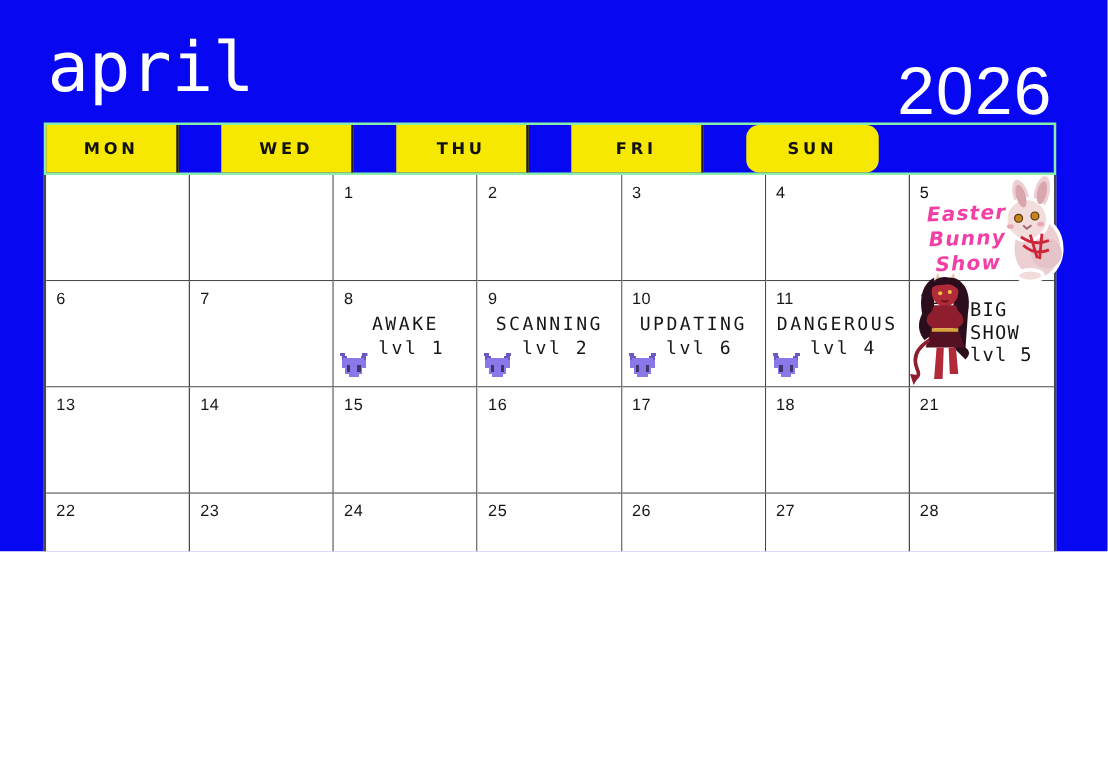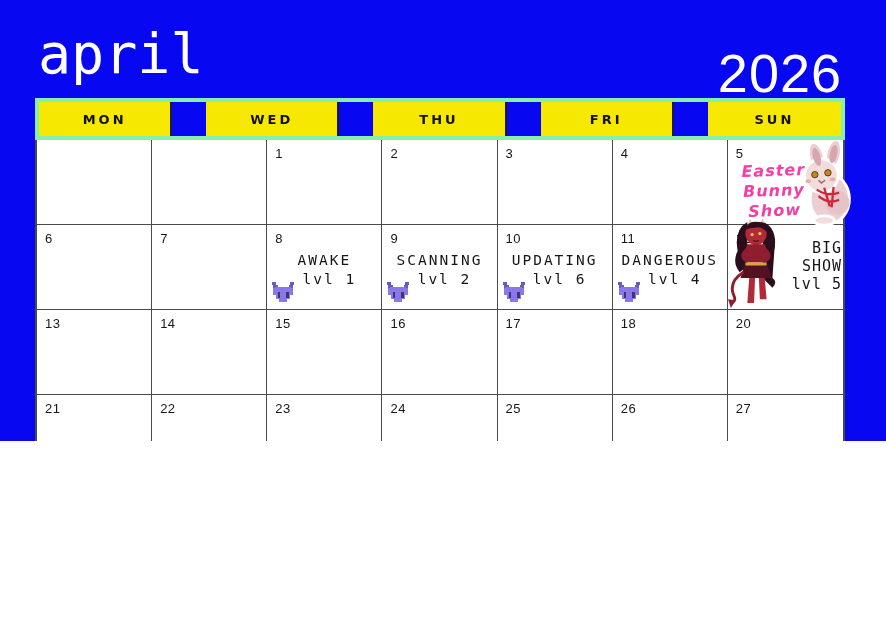--- a/index.html
+++ b/index.html
@@ -19,31 +19,31 @@
   }
   .year-title{
     position:absolute;right:44px;top:44px;
     font-family:"Liberation Sans",sans-serif;
     font-size:54px;font-weight:400;color:#ffffff;line-height:1.1;
     letter-spacing:1px;
   }
   
   .calendar{position:absolute;left:35px;top:98px;width:810px;}
   .weekday-row{
-    display:grid;grid-template-columns:repeat(5,1fr);
-    height:42px;border:4px solid #86efac;box-sizing:border-box;gap:34px;
+    display:grid;grid-template-columns:repeat(6,1fr);
+    height:42px;border:2px solid #86efac;box-sizing:border-box;gap:34px;
   }
   .wd-cell{
     background:var(--header-yellow,#f6e800);
     border-right:2px solid #1c1c1c;
     display:flex;align-items:center;justify-content:center;
     font-weight:700;font-size:13px;letter-spacing:3px;color:#111;
     font-family:"DejaVu Sans",sans-serif;
   }
-  .wd-cell:last-child{border-right:none;}
+  .wd-cell:last-child{border-right:none;border-radius:10px;}
   .grid{
     display:grid;grid-template-columns:repeat(7,1fr);grid-auto-rows:85px;
     border:2px solid var(--grid-border,#4a4a4a);border-top:none;
     box-sizing:border-box;background:var(--cell-white,#ffffff);
   }
   .cell{
     position:relative;background:var(--cell-white,#ffffff);
     border-right:1.5px solid var(--grid-border,#4a4a4a);
     border-bottom:1.5px solid var(--grid-border,#4a4a4a);
     box-sizing:border-box;
@@ -73,21 +73,21 @@
     font-weight:700;font-style:italic;
     font-size:16px;line-height:20px;letter-spacing:1px;
     transform:rotate(-2deg);z-index:2;
   }
   .bunny-img{position:absolute;right:-16px;top:1px;width:64px;height:86px;z-index:6;}
   .bunny-img svg{width:100%;height:100%;display:block;}
   
   .demon-img{position:absolute;left:0px;top:-8px;width:56px;height:95px;z-index:5;}
   .demon-img svg{width:100%;height:100%;display:block;}
   .bigshow-text{
-    position:absolute;right:1px;top:14px;width:66px;text-align:right;
+    position:absolute;right:1px;top:14px;width:66px;text-align:left;
     font-family:"DejaVu Sans Mono",monospace;
     font-size:15px;color:#161616;letter-spacing:1px;line-height:18px;
     z-index:6;
   }
 </style>
 </head>
 <body>
 
 <div class="canvas">
   <div class="month-title">april</div>
@@ -275,23 +275,20 @@
         <div class="cell">
           <span class="day-number">16</span>
         </div>
         <div class="cell">
           <span class="day-number">17</span>
         </div>
         <div class="cell">
           <span class="day-number">18</span>
         </div>
         <div class="cell">
-          <span class="day-number">20</span>
-        </div>
-        <div class="cell">
           <span class="day-number">21</span>
         </div>
         <div class="cell">
           <span class="day-number">22</span>
         </div>
         <div class="cell">
           <span class="day-number">23</span>
         </div>
         <div class="cell">
           <span class="day-number">24</span>

